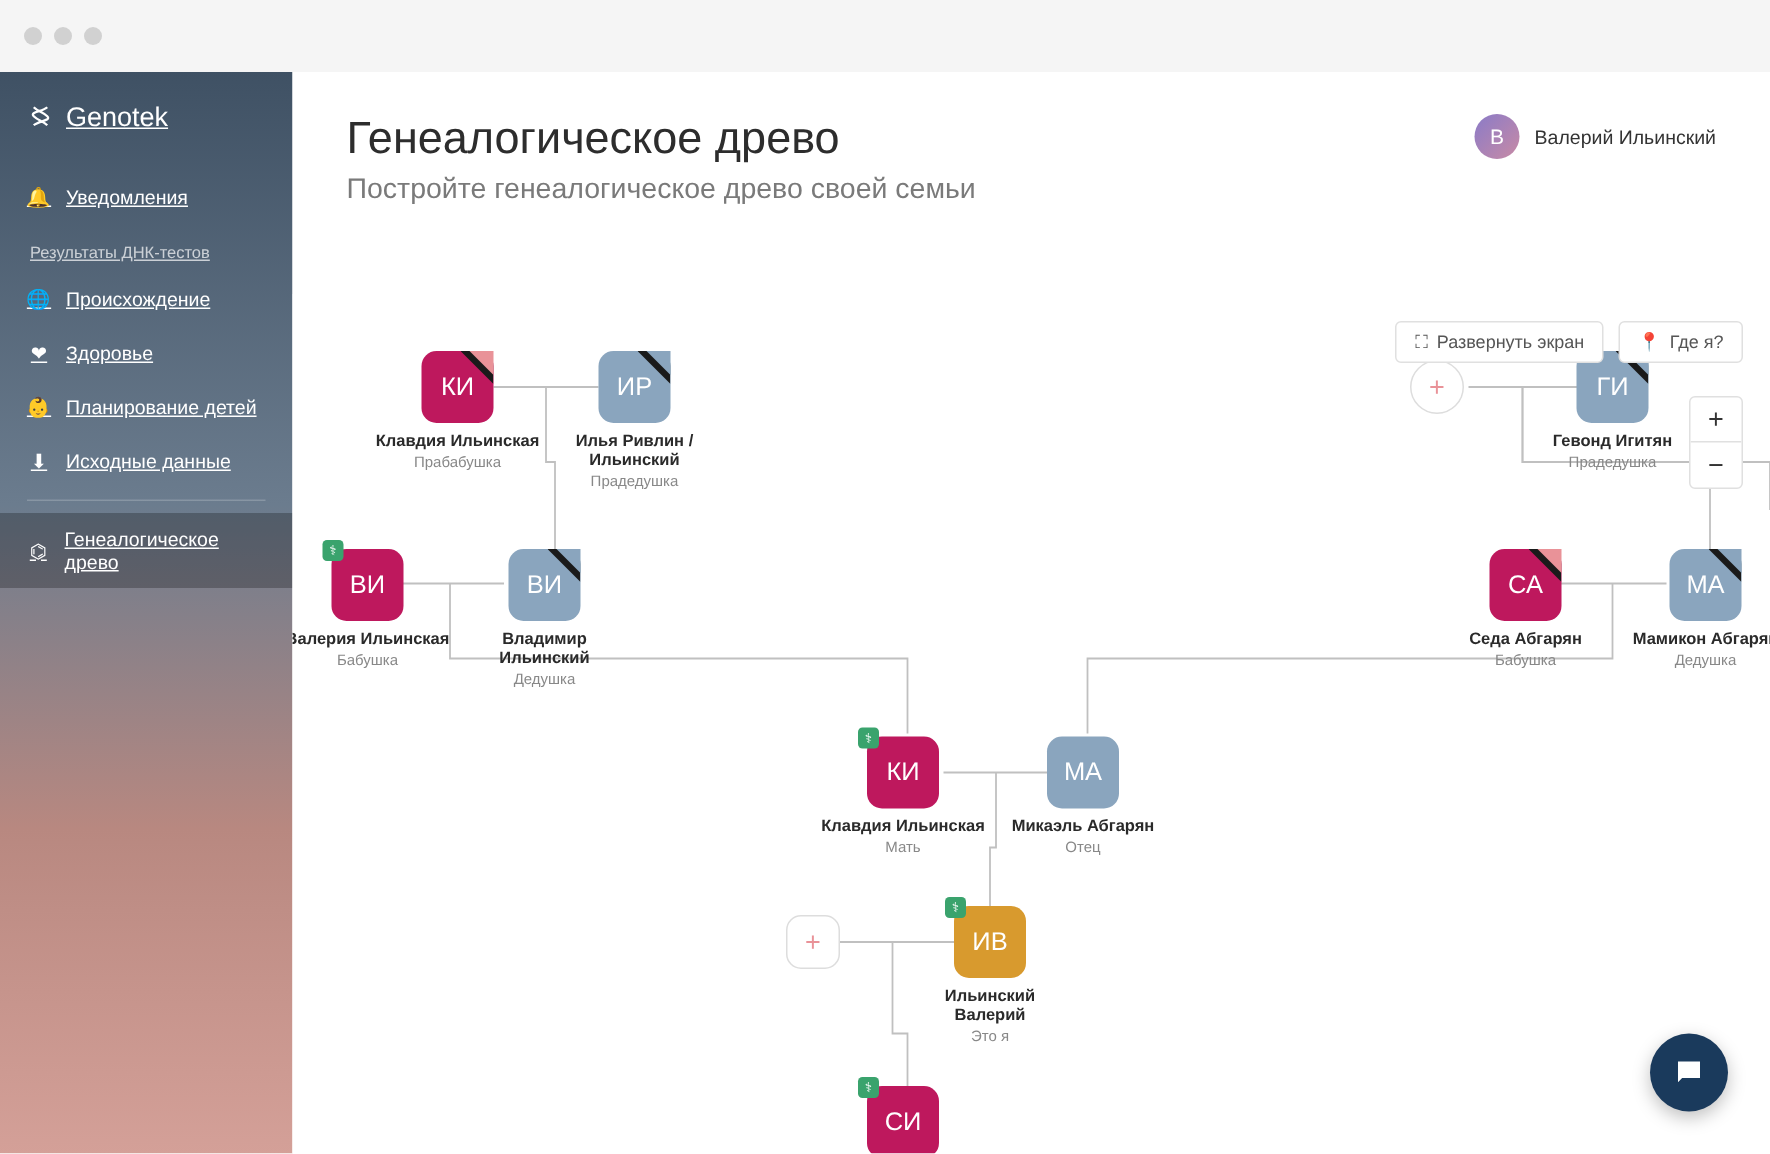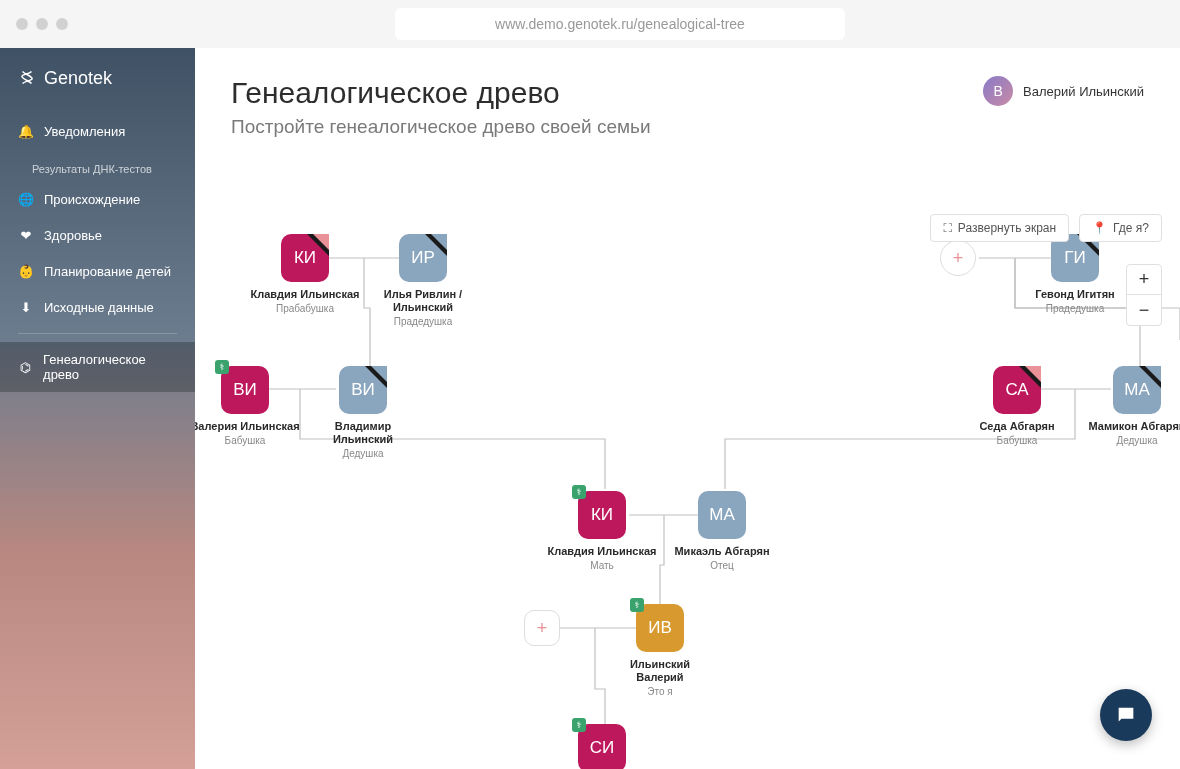--- a/index.html
+++ b/index.html
@@ -4,26 +4,26 @@
 <style>
 * { box-sizing: border-box; margin: 0; padding: 0; font-family: -apple-system, BlinkMacSystemFont, 'Segoe UI', sans-serif; }
 body { width: 1180px; height: 769px; overflow: hidden; background: #fff; position: relative; }
 
 .topbar { height: 48px; background: #f5f5f5; display: flex; align-items: center; padding: 0 16px; gap: 8px; }
 .traffic-lights { display: flex; gap: 8px; }
 .traffic-lights span { width: 12px; height: 12px; border-radius: 50%; background: #d1d1d1; display: inline-block; }
 .urlbar { margin: 0 auto; background: #fff; padding: 8px 100px; border-radius: 6px; color: #999; font-size: 14px; }
 
 .app { display: flex; height: calc(769px - 48px); }
-.sidebar { width: 195px; background: linear-gradient(180deg, #3f5164 0%, #6b7c8e 40%, #b88880 70%, #d4a098 100%); color: #fff; padding: 20px 0; }
+.sidebar { width: 195px; background: linear-gradient(180deg, #3f5164 0%, #6b7c8e 40%, #b88880 70%, #d4a098 100%); color: #fff; padding: 20px 0; text-decoration: underline; }
 .brand { display: flex; align-items: center; gap: 8px; padding: 0 18px 24px; font-size: 18px; font-weight: 500; }
 .brand svg { width: 18px; height: 18px; }
 .nav-item { display: flex; align-items: center; gap: 10px; padding: 10px 18px; font-size: 13px; cursor: pointer; }
 .nav-item.active { background: rgba(0,0,0,0.25); }
-.nav-section { padding: 14px 32px 6px; font-size: 11px; opacity: .7; }
+.nav-section { padding: 14px 20px 6px; font-size: 11px; opacity: .7; }
 .nav-divider { border-top: 1px solid rgba(255,255,255,.2); margin: 8px 18px; }
 .nav-item .icon { width: 16px; height: 16px; display: inline-flex; align-items: center; justify-content: center; }
 
 .main { flex: 1; position: relative; overflow: hidden; background: #fff; }
 .header { display: flex; align-items: flex-start; padding: 28px 36px 10px; }
 .header .titles { flex: 1; }
 .header h1 { font-size: 30px; font-weight: 400; color: #2d2d2d; margin-bottom: 6px; }
 .header p { font-size: 19px; color: #7a7a7a; }
 .profile { display: flex; align-items: center; gap: 10px; }
 .avatar { width: 30px; height: 30px; border-radius: 50%; background: linear-gradient(135deg, #8a7bc8, #c88aa5); color: #fff; display: flex; align-items: center; justify-content: center; font-size: 14px; }
@@ -61,21 +61,20 @@
 </style>
 </head>
 <body>
 
 <div class="topbar">
   <div class="traffic-lights">
       <span></span>
       <span></span>
       <span></span>
     </div>
-  <div class="urlbar">www.demo.genotek.ru/genealogical-tree</div>
 </div>
 
 <div class="app">
   <aside class="sidebar">
     <div class="brand">
       <svg viewBox="0 0 24 24">
           <path d="M6 2c4 4 8 4 12 8s-8 4-12 8m12 0c-4-4-8-4-12-8s8-4 12-8" stroke="#fff" stroke-width="2" fill="none"></path>
         </svg>
       <span>Genotek</span>
     </div>

